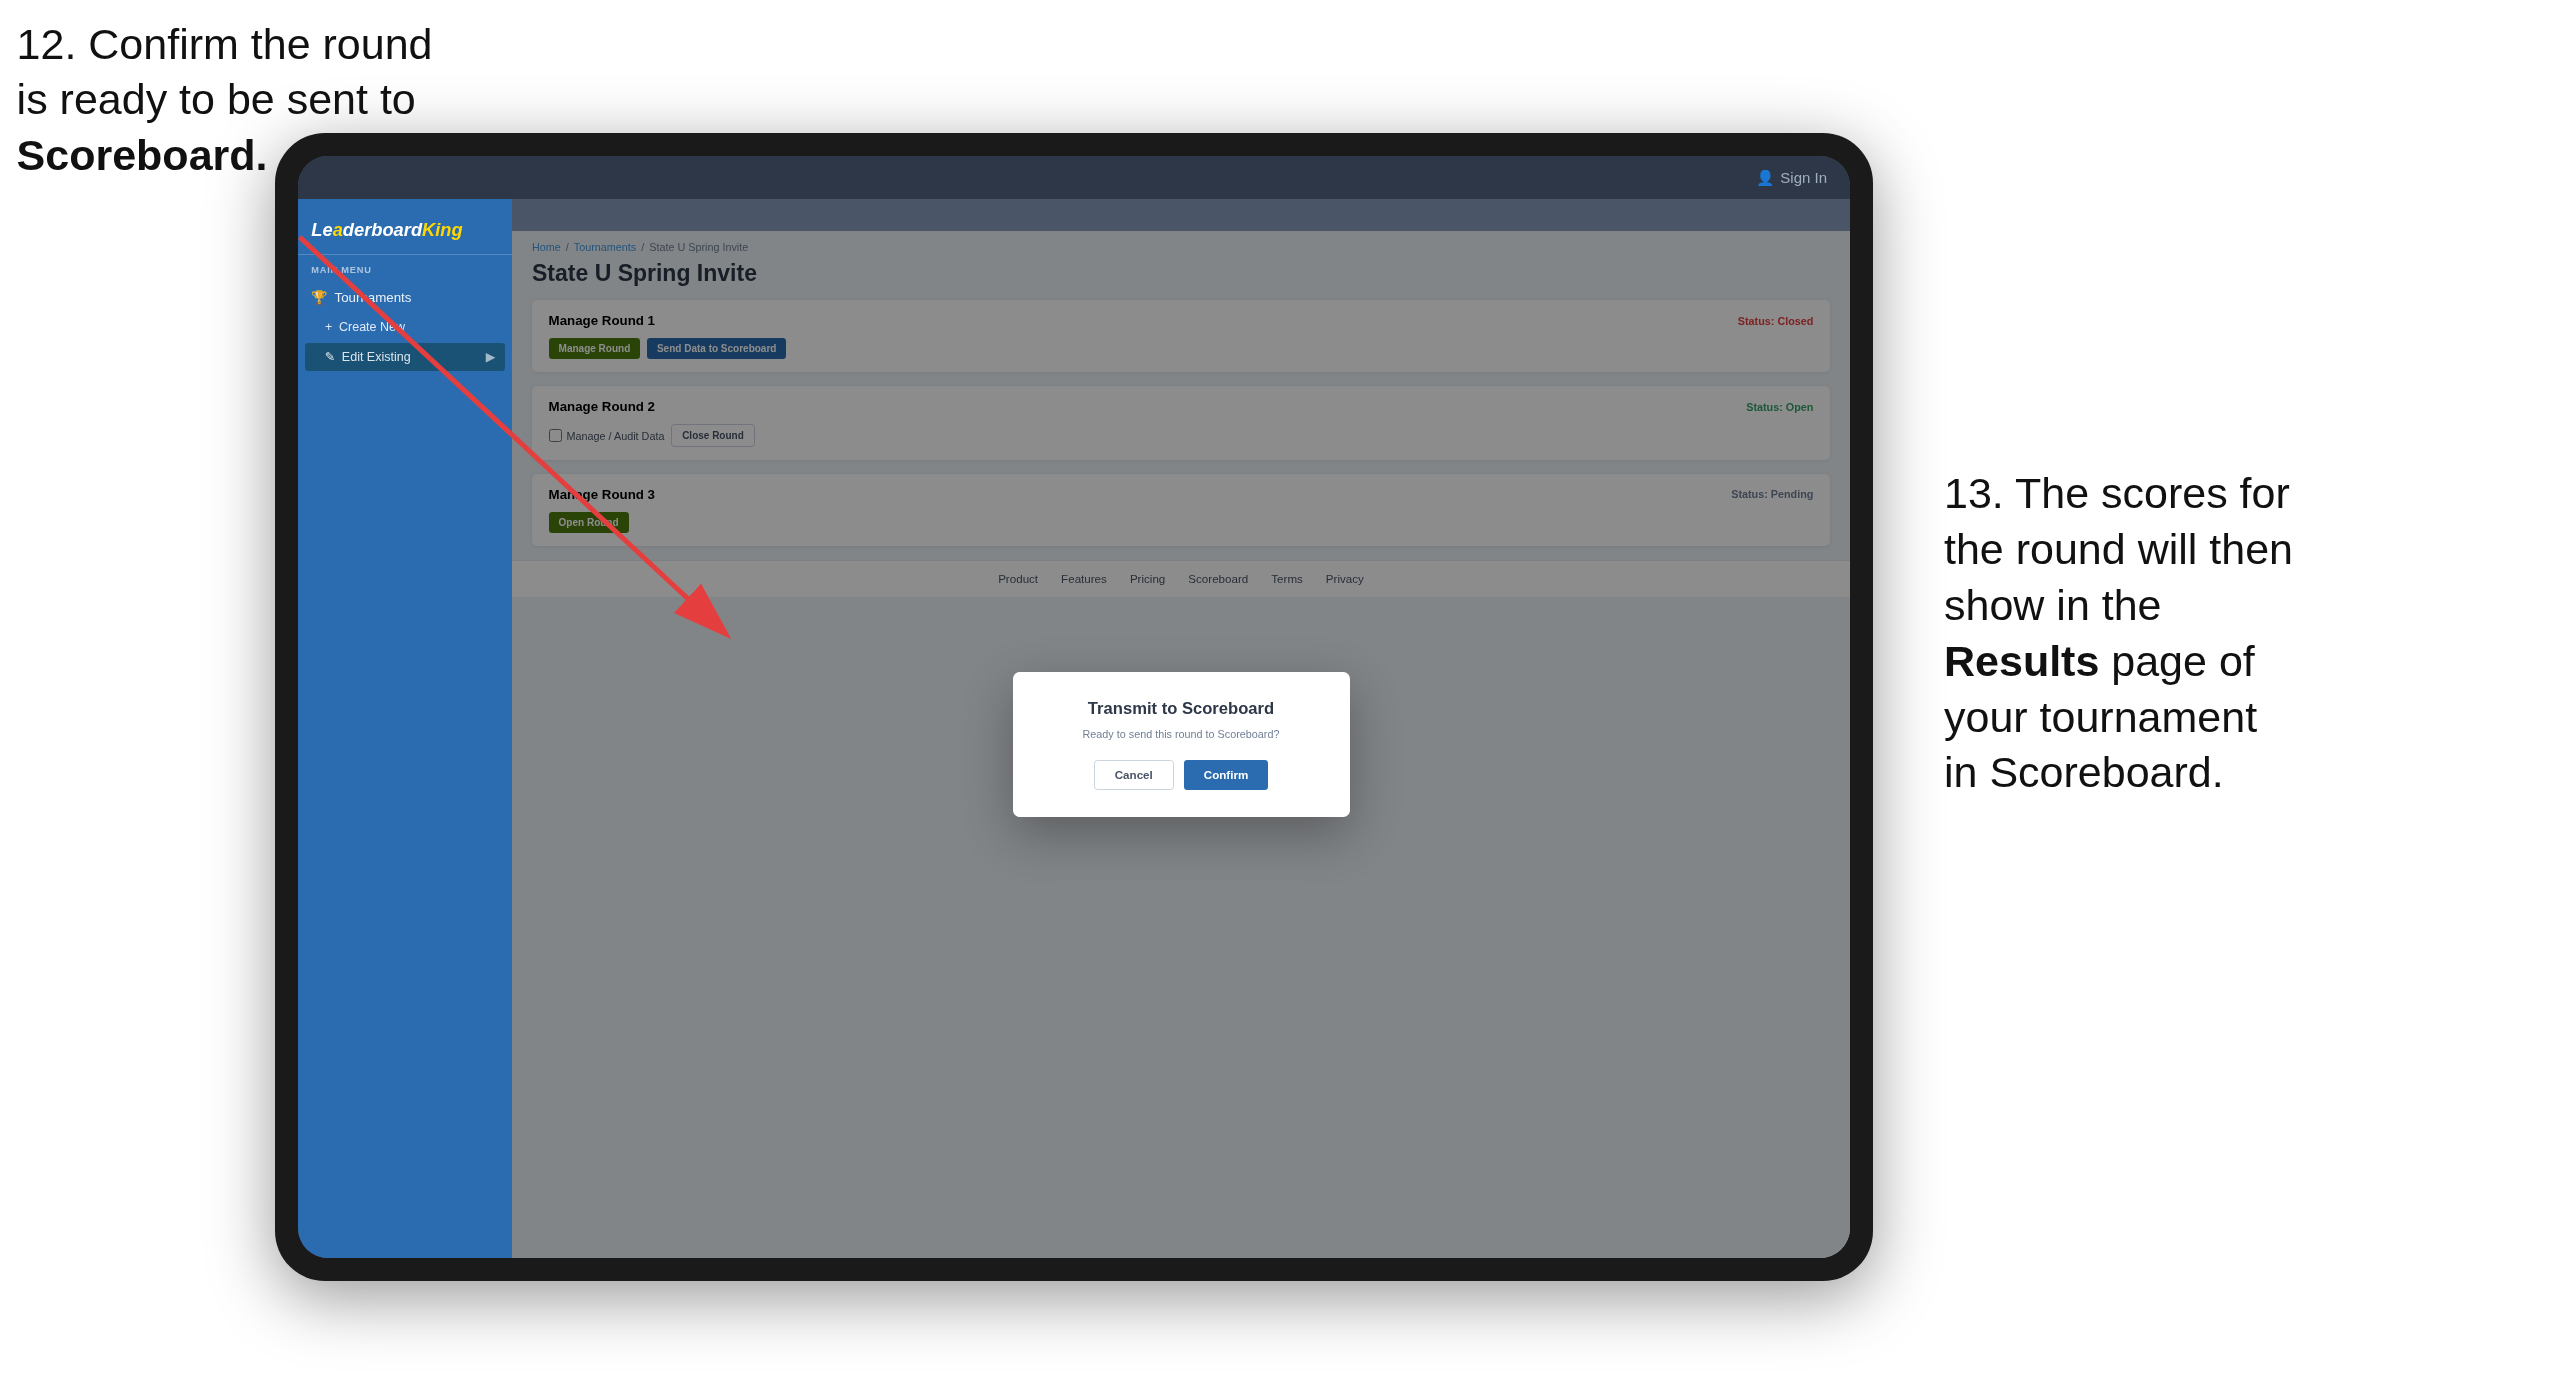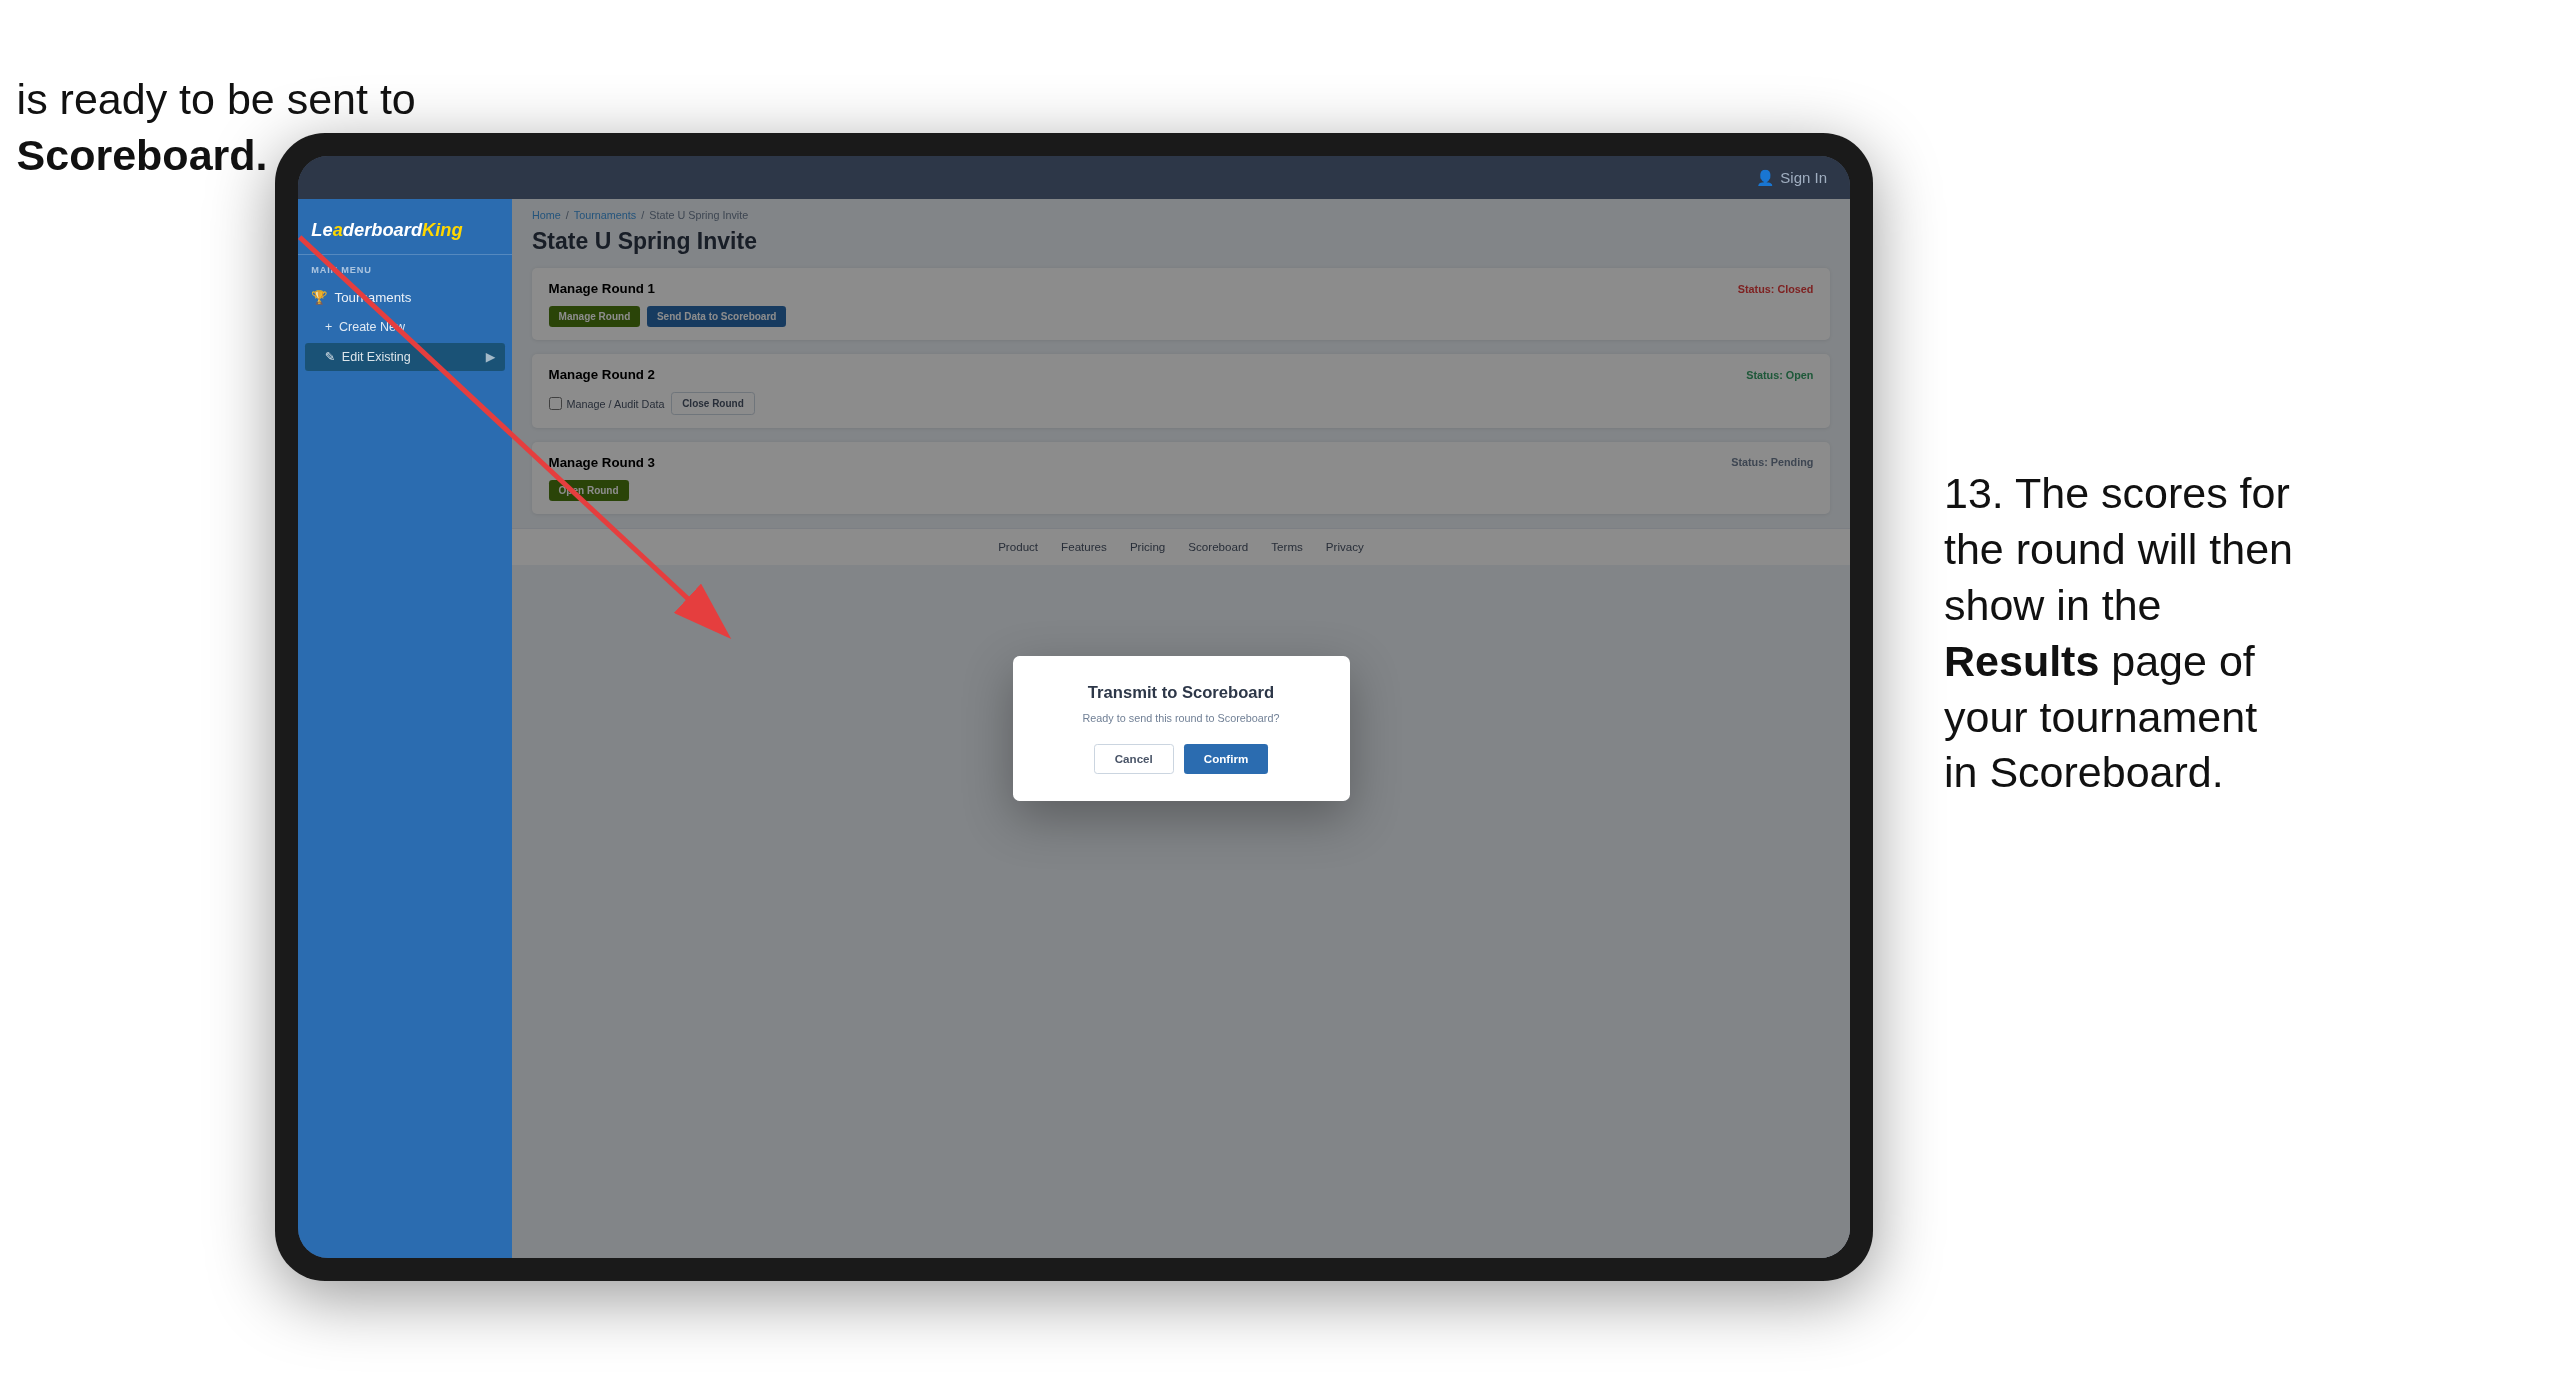--- a/index.html
+++ b/index.html
@@ -161,20 +161,21 @@
       margin: 1.7px 6.7px;
       padding: 6.7px 10px 6.7px 20px;
     }
 
     
     .content-area {
       flex: 1;
       background: #edf2f7;
       overflow: auto;
       position: relative;
+      margin-top: 32px;
     }
 
     
     .dim-overlay {
       position: absolute;
       top: 0; left: 0; right: 0; bottom: 0;
       background: rgba(0,0,0,0.45);
       z-index: 10;
       display: flex;
       align-items: center;
@@ -347,21 +348,21 @@
       align-items: center;
       gap: 5px;
       font-size: 10.8px;
       color: #4a5568;
     }
   </style>
 </head>
 <body>
 
 <div class="annotation-top">
-  <br>
+  <span>12. Confirm the round</span><br>
   <span>is ready to be sent to</span><br>
   <strong>Scoreboard.</strong>
 </div>
 
 <div class="annotation-right">
   <span>13. The scores for</span><br>
   <span>the round will then</span><br>
   <span>show in the</span><br>
   <strong>Results</strong><span> page of</span><br>
   <span>your tournament</span><br>

